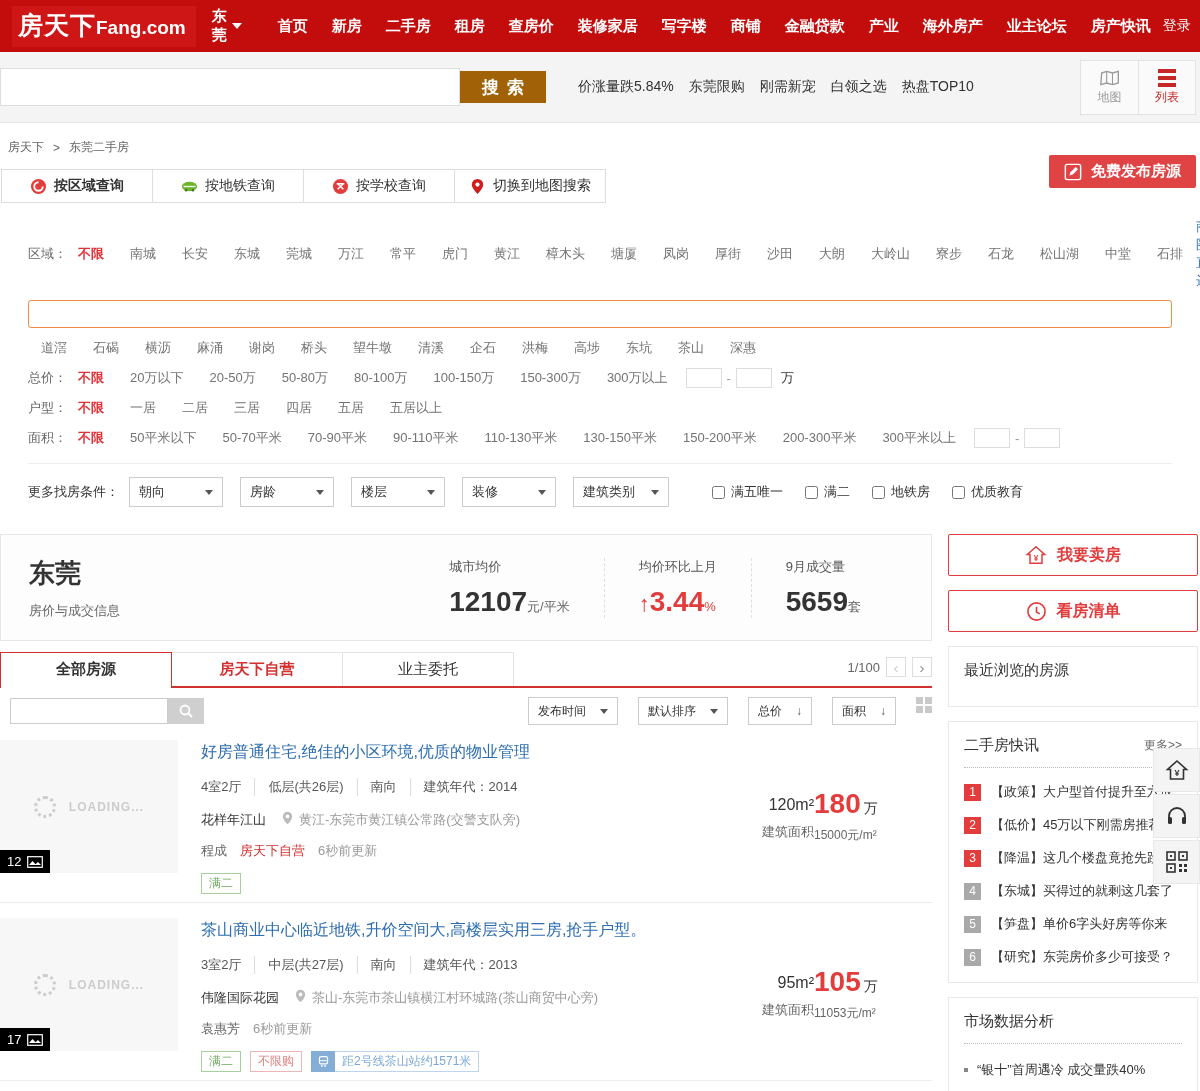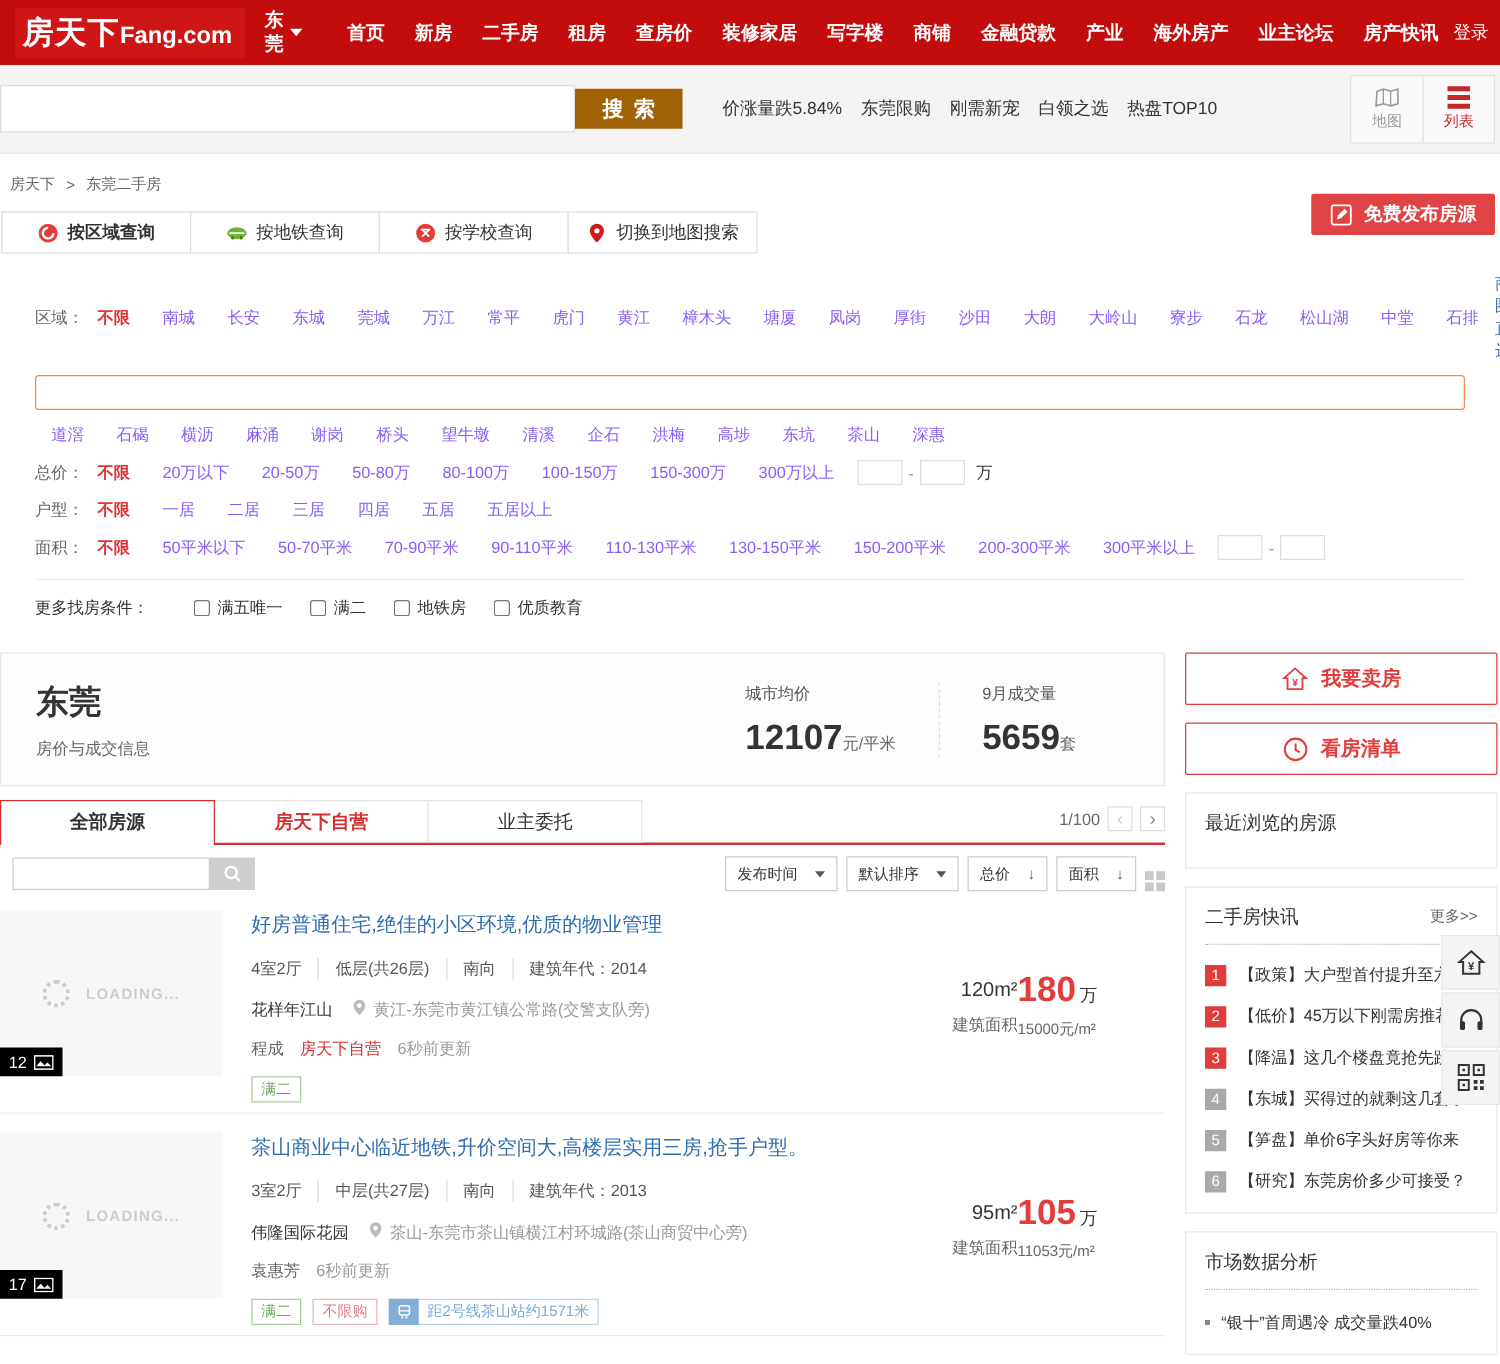--- a/index.html
+++ b/index.html
@@ -41,21 +41,21 @@
 .qtab.t-active{font-weight:bold}
 .ticon{display:none;width:17px;height:17px}
 .qtab.t-region .icon-region,.qtab.t-metro .icon-metro,
 .qtab.t-school .icon-school,.qtab.t-mappin .icon-mappin{display:block}
 
 
 .filters{padding:4px 28px 0;font-size:13px}
 .frow{display:flex;align-items:center;margin-top:11px}
 .flabel{color:#666;margin-right:2px;flex:none}
 .fopts{display:flex;flex-wrap:nowrap;align-items:center}
-.fopt{color:#8b5cf6;margin:0 13px;white-space:nowrap}
+.fopt{color:#737373;margin:0 13px;white-space:nowrap}
 .fopt.unl{color:#e03236;font-weight:bold;margin-left:9px;margin-right:13px}
 .biz-direct{margin-left:auto;color:#2d72b7;display:flex;align-items:center;gap:5px;font-size:13px;cursor:pointer}
 .orange-box{height:28px;border:1px solid #ef8c47;border-radius:3px;margin:10px 0 2px}
 .range-input{width:36px;height:20px;border:1px solid #ddd;margin:0 5px;outline:none;padding:0 3px}
 .range-sep{color:#999}
 .range-unit{color:#333;margin-left:4px}
 .fdivider{border-top:1px solid #eee;margin-top:15px}
 .more-row{display:flex;align-items:center;margin-top:13px;padding-bottom:15px}
 .more-label{color:#333;margin-right:10px;flex:none}
 .select-box{border:1px solid #ccc;height:30px;min-width:94px;display:flex;align-items:center;justify-content:space-between;gap:16px;padding:0 9px;margin-right:17px;font-size:13px;background:#fff;cursor:pointer}
@@ -89,21 +89,21 @@
 .ltab.t-active{border-color:#d43030;font-weight:bold;margin-bottom:-2px;padding-bottom:2px;height:36px;z-index:2;background:#fff}
 .ltab.t-self{color:#d43030;font-weight:bold}
 .lpag{margin-left:auto;display:flex;align-items:center;gap:6px;font-size:13px;color:#666;padding-bottom:9px}
 .pag-btn{width:20px;height:20px;border:1px solid #ddd;display:flex;align-items:center;justify-content:center;font-size:15px;background:#fff;color:#ccc;cursor:pointer;line-height:1}
 .pag-btn.next{color:#888}
 
 
 .toolbar{display:flex;align-items:center;margin-top:9px;padding-left:10px}
 .tb-input{width:158px;height:26px;border:1px solid #ccc;outline:none;padding:0 6px}
 .tb-search{width:36px;height:26px;background:#cfcfcf;border:none;display:flex;align-items:center;justify-content:center;cursor:pointer}
-.tb-right{margin-left:auto;display:flex;align-items:flex-end;gap:7px}
+.tb-right{margin-left:auto;display:flex;align-items:flex-start;gap:20px}
 .tb-box{border:1px solid #ccc;height:28px;display:flex;align-items:center;gap:14px;padding:0 9px;font-size:12px;background:#fff;cursor:pointer;color:#333}
 .sort-arrow{color:#555}
 .grid-icon{display:grid;grid-template-columns:7px 7px;gap:2px;cursor:pointer}
 .grid-icon i{width:7px;height:7px;background:#c9c9c9}
 
 
 .listing{display:flex;padding:15px 0 0;border-bottom:1px solid #ececec;min-height:178px}
 .photo{width:178px;height:133px;background:#f7f7f7;position:relative;display:flex;flex-direction:row;align-items:center;justify-content:center;gap:13px;flex:none;cursor:pointer}
 .spinner{width:22px;height:22px;border:3px dotted #ccc;border-radius:50%}
 .loading-text{font-size:12px;color:#ccc;font-weight:bold;letter-spacing:1px}
@@ -380,20 +380,43 @@
       </div>
     <input class="range-input" style="">
     <span class="range-sep">-</span>
     <input class="range-input" style="">
   </div>
 
   <div class="fdivider"></div>
 
   <div class="more-row">
     <span class="more-label">更多找房条件：</span>
+    <div class="fopts">
+
+    <div class="select-box">
+        <span>朝向</span>
+        <span class="sel-caret"></span>
+      </div>
+        <div class="select-box">
+        <span>房龄</span>
+        <span class="sel-caret"></span>
+      </div>
+        <div class="select-box">
+        <span>楼层</span>
+        <span class="sel-caret"></span>
+      </div>
+        <div class="select-box">
+        <span>装修</span>
+        <span class="sel-caret"></span>
+      </div>
+        <div class="select-box">
+        <span>建筑类别</span>
+        <span class="sel-caret"></span>
+      </div>
+      </div>
     <div class="chks">
 
     <label class="chk">
         <input type="checkbox" style="">
         <span>满五唯一</span>
       </label>
         <label class="chk">
         <input type="checkbox" style="">
         <span>满二</span>
       </label>
@@ -415,20 +438,26 @@
     <div class="stats">
       <div>
         <div class="stats-city-name">东莞</div>
         <div class="stats-city-sub">房价与成交信息</div>
       </div>
       <div class="stat-cols">
         <div class="stat-col">
           <div class="stat-label">城市均价</div>
           <div class="stat-line">
             <span class="stat-value">12107</span><span class="stat-unit">元/平米</span>
+          </div>
+        </div>
+        <div class="stat-col">
+          <div class="stat-label">均价环比上月</div>
+          <div class="stat-line up">
+            <span class="up-arrow">↑</span><span class="stat-value">3.44</span><span class="stat-unit">%</span>
           </div>
         </div>
         <div class="stat-col">
           <div class="stat-label">9月成交量</div>
           <div class="stat-line">
             <span class="stat-value">5659</span><span class="stat-unit">套</span>
           </div>
         </div>
       </div>
     </div>

